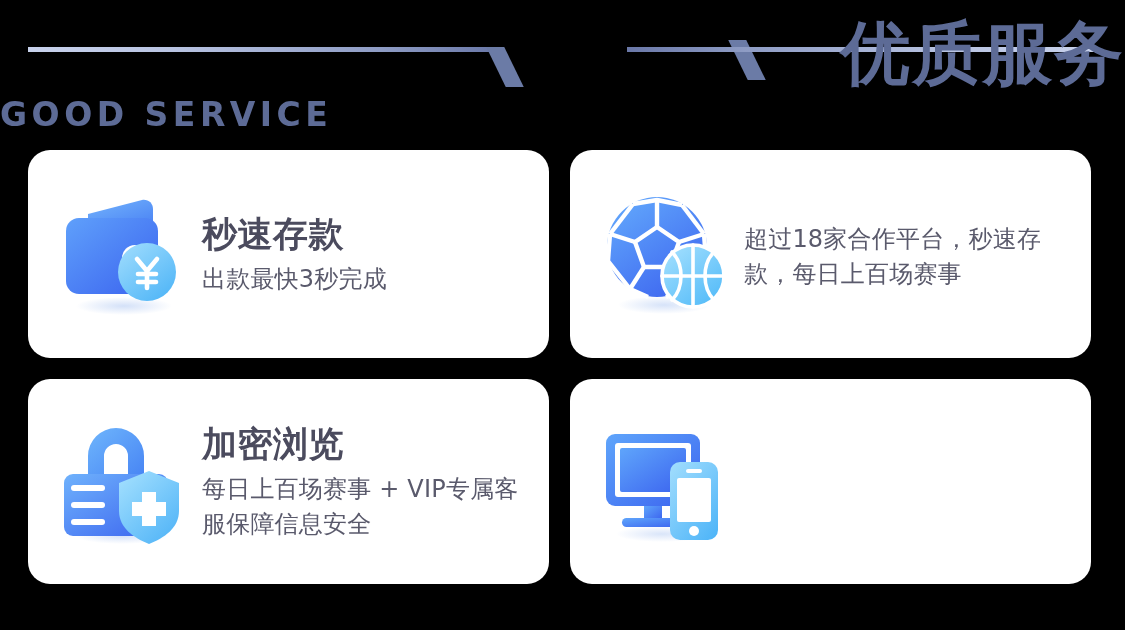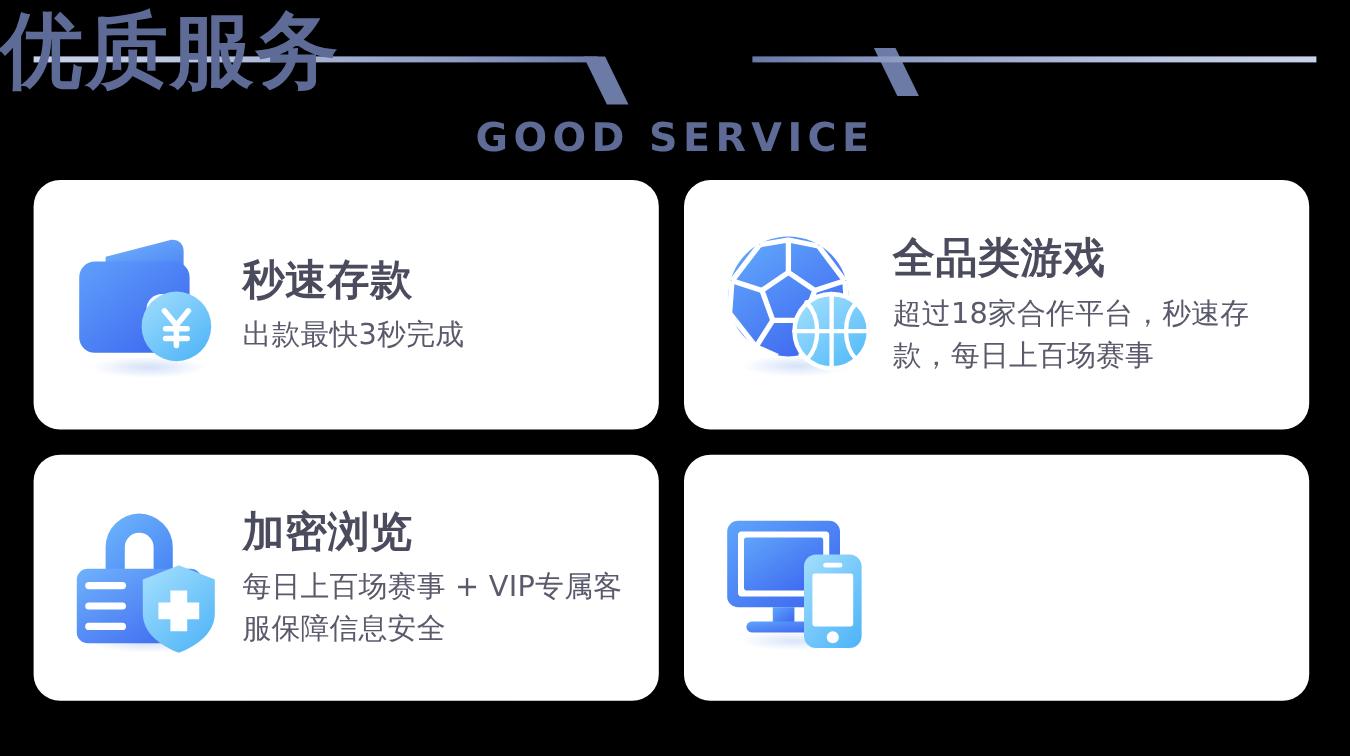--- a/index.html
+++ b/index.html
@@ -51,38 +51,38 @@
     transform: skewX(26deg);
   }
   .header-deco-slash.right {
     left: 738px;
     top: 40px;
     transform: skewX(26deg);
   }
 
   .header-title {
     position: absolute;
-    top: 0;
+    top: 10px;
     left: 0;
     width: 1125px;
-    text-align: left;
+    text-align: right;
     font-size: 69px;
     line-height: 86px;
     font-weight: 800;
     letter-spacing: 2px;
     color: #5d6b96;
     font-family: "DejaVu Sans", "Liberation Sans", sans-serif;
   }
 
   .header-subtitle {
     position: absolute;
     top: 96px;
     left: 0;
     width: 1125px;
-    text-align: center;
+    text-align: left;
     font-size: 33px;
     line-height: 38px;
     font-weight: 700;
     letter-spacing: 4.5px;
     color: #5d6b96;
     font-family: "DejaVu Sans", "Liberation Sans", sans-serif;
   }
 
   
   .card-grid {
@@ -233,21 +233,20 @@
         <g fill="none" stroke="#ffffff" stroke-width="3.6" stroke-linecap="round">
           <circle cx="93" cy="88" r="31"></circle>
           <path d="M93 57 L93 119"></path>
           <path d="M62 88 L124 88"></path>
           <path d="M72 64 C84 76 84 100 72 112"></path>
           <path d="M114 64 C102 76 102 100 114 112"></path>
         </g>
       </svg>
     </div>
     <div class="card-text">
-      <div class="card-title">全品类游戏</div>
       <div class="card-desc">超过18家合作平台，秒速存款，每日上百场赛事</div>
     </div>
   </div>
 
   <div class="card">
     <div class="card-icon">
       <svg viewBox="0 0 132 132">
         <defs>
           <linearGradient id="lg" x1="0" y1="0" x2="1" y2="1">
             <stop offset="0%" stop-color="#6fb2fc"></stop>

